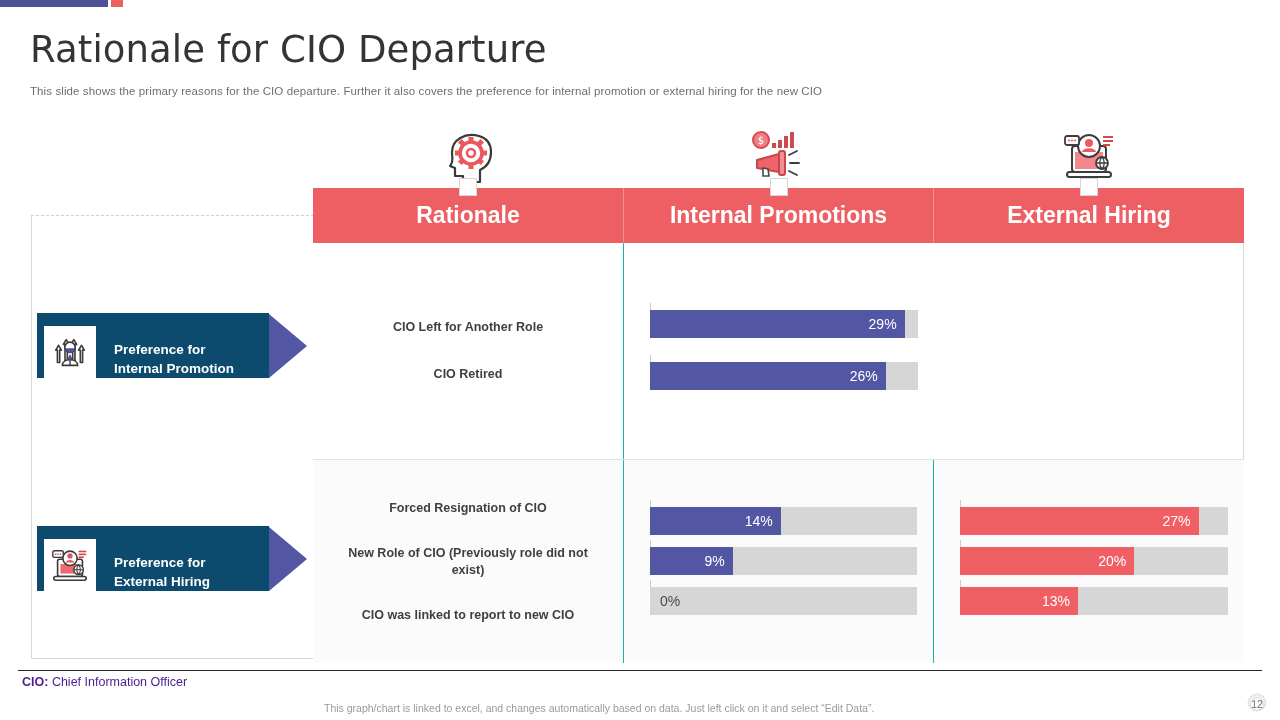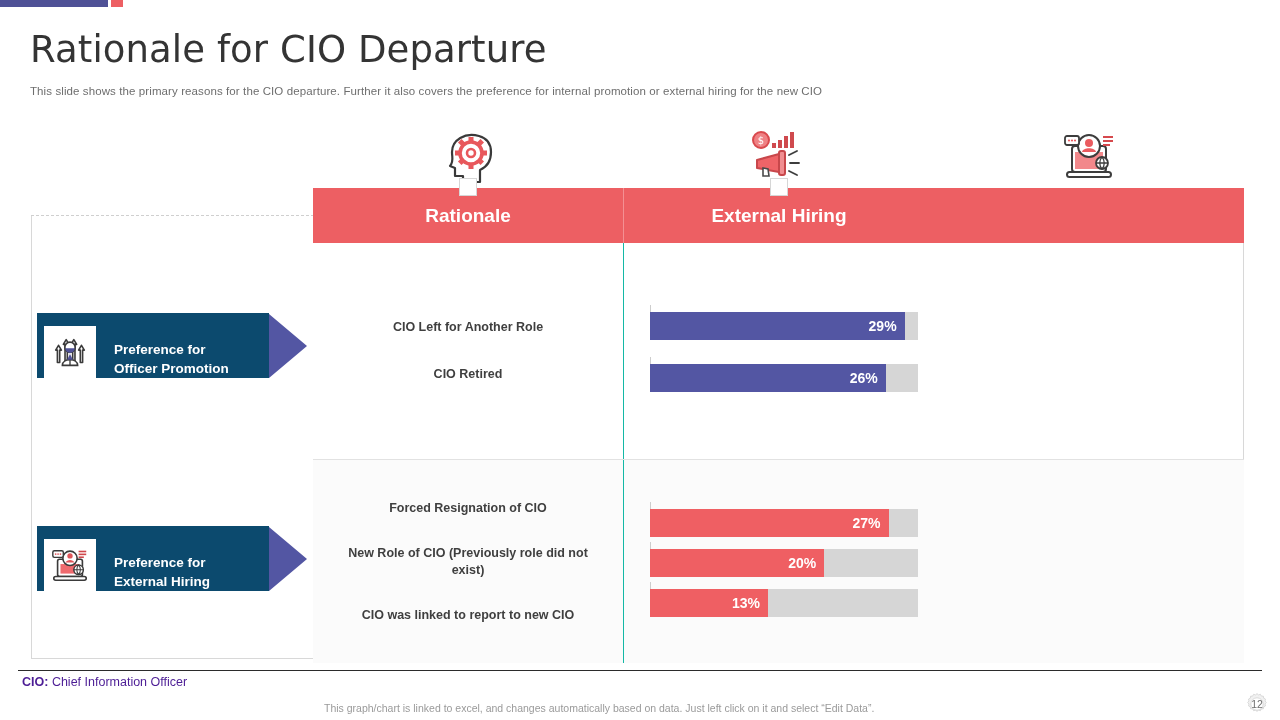--- a/index.html
+++ b/index.html
@@ -60,21 +60,21 @@
     color: #ffffff; font-size: 13.5px; font-weight: bold; line-height: 19px;
     margin-left: 18px;
   }
   #banner-internal { left: 37px; top: 313px; }
   #banner-external { left: 37px; top: 526px; }
 
   
   #table { position: absolute; left: 313px; top: 188px; width: 931px; }
   #table-head { display: flex; height: 55px; background: #ed5f63; }
   .th {
-    flex: 0 0 auto; color: #ffffff; font-size: 19px; font-weight: bold;
+    flex: 0 0 auto; color: #ffffff; font-size: 23px; font-weight: bold;
     display: flex; align-items: center; justify-content: center;
     border-right: 1px solid #f49093; position: relative;
   }
   .th:last-child { border-right: none; }
   .th-rationale { width: 311px; }
   .th-internal  { width: 310px; }
   .th-external  { width: 310px; }
   .th-notch {
     position: absolute; top: -10px; left: 50%; margin-left: -9px;
     width: 18px; height: 18px; background: #ffffff; border: 1px solid #d6d6d6;
@@ -93,21 +93,21 @@
   .cell { border-right: 1px solid #14b8a6; position: relative; }
   .cell:last-child { border-right: none; }
   .cell-rationale { width: 311px; display: flex; flex-direction: column; justify-content: center; }
   .cell-bars { width: 310px; display: flex; flex-direction: column; justify-content: center; }
 
   .row-label {
     text-align: center; font-size: 12.5px; color: #3f3f3f; font-weight: bold;
     line-height: 17px; padding: 0 20px;
   }
 
-  .bar-row { display: flex; align-items: flex-start; height: 26px; padding-left: 26px; padding-right: 16px; font-weight: bold; }
+  .bar-row { display: flex; align-items: flex-end; height: 26px; padding-left: 26px; padding-right: 16px; }
   .bar-track {
     position: relative; height: 28px; width: 100%;
     background: #d6d6d6; display: flex; align-items: center;
   }
   .bar-fill {
     height: 28px; display: flex; align-items: center; justify-content: flex-end;
     padding-right: 8px; color: #ffffff; font-size: 14px;
   }
   .bar-fill.purple { background: #5356a3; }
   .bar-fill.red { background: #ef5f63; }
@@ -234,21 +234,21 @@
         </g>
         <circle cx="22" cy="17" r="5.4" fill="#ffffff" stroke="#3b3b3b" stroke-width="1.7"></circle>
         <path d="M17 18 h10 a5 5 0 0 1 -10 0" fill="#4f5196"></path>
         <path d="M14 36 C14 28 30 28 30 36 Z" fill="#ffffff" stroke="#3b3b3b" stroke-width="1.7"></path>
         <path d="M22 24 L19 30 L22 30 L25 30 Z" fill="#4f5196"></path>
         <line x1="22" y1="30" x2="22" y2="36" stroke="#3b3b3b" stroke-width="1.4"></line>
       </svg>
     </div>
     <div class="arrow-label">
       <span>Preference for</span><br>
-      <span>Officer Promotion</span>
+      <span>Internal Promotion</span>
     </div>
   </div>
   <div class="arrow-head"></div>
 </div>
 
 <div class="arrow-banner" id="banner-external">
   <div class="arrow-body">
     <div class="arrow-iconbox">
       <svg viewBox="0 0 44 44" width="42" height="42">
         <rect x="9" y="16" width="26" height="18" rx="2" fill="#ffffff" stroke="#3b3b3b" stroke-width="1.7"></rect>
@@ -280,20 +280,24 @@
   <div class="arrow-head"></div>
 </div>
 
 <div id="table">
 
   <div id="table-head">
     <div class="th th-rationale">
       <div class="th-notch"></div>
       <span>Rationale</span>
     </div>
+    <div class="th th-internal">
+      <div class="th-notch"></div>
+      <span>Internal Promotions</span>
+    </div>
     <div class="th th-external">
       <div class="th-notch"></div>
       <span>External Hiring</span>
     </div>
   </div>
 
   <div class="band band-top">
     <div class="cell cell-rationale">
       <div class="row-label">CIO Left for Another Role</div>
       <div class="row-label">CIO Retired</div>
@@ -316,20 +320,40 @@
 
   </div>
 
   <div class="band band-bottom">
     <div class="cell cell-rationale">
       <div class="row-label">Forced Resignation of CIO</div>
       <div class="row-label">New Role of CIO (Previously role did not exist)</div>
       <div class="row-label">CIO was linked to report to new CIO</div>
     </div>
 
+    <div class="cell cell-bars">
+      <div class="bar-row">
+        <div class="bar-track">
+          <div class="tick"></div>
+          <div class="bar-fill purple" style="width:49%">14%</div>
+        </div>
+      </div>
+      <div class="bar-row">
+        <div class="bar-track">
+          <div class="tick"></div>
+          <div class="bar-fill purple" style="width:31%">9%</div>
+        </div>
+      </div>
+      <div class="bar-row">
+        <div class="bar-track">
+          <div class="tick"></div>
+          <div class="bar-zero-label">0%</div>
+        </div>
+      </div>
+    </div>
 
     <div class="cell cell-bars">
       <div class="bar-row">
         <div class="bar-track">
           <div class="tick"></div>
           <div class="bar-fill red" style="width:89%">27%</div>
         </div>
       </div>
       <div class="bar-row">
         <div class="bar-track">

